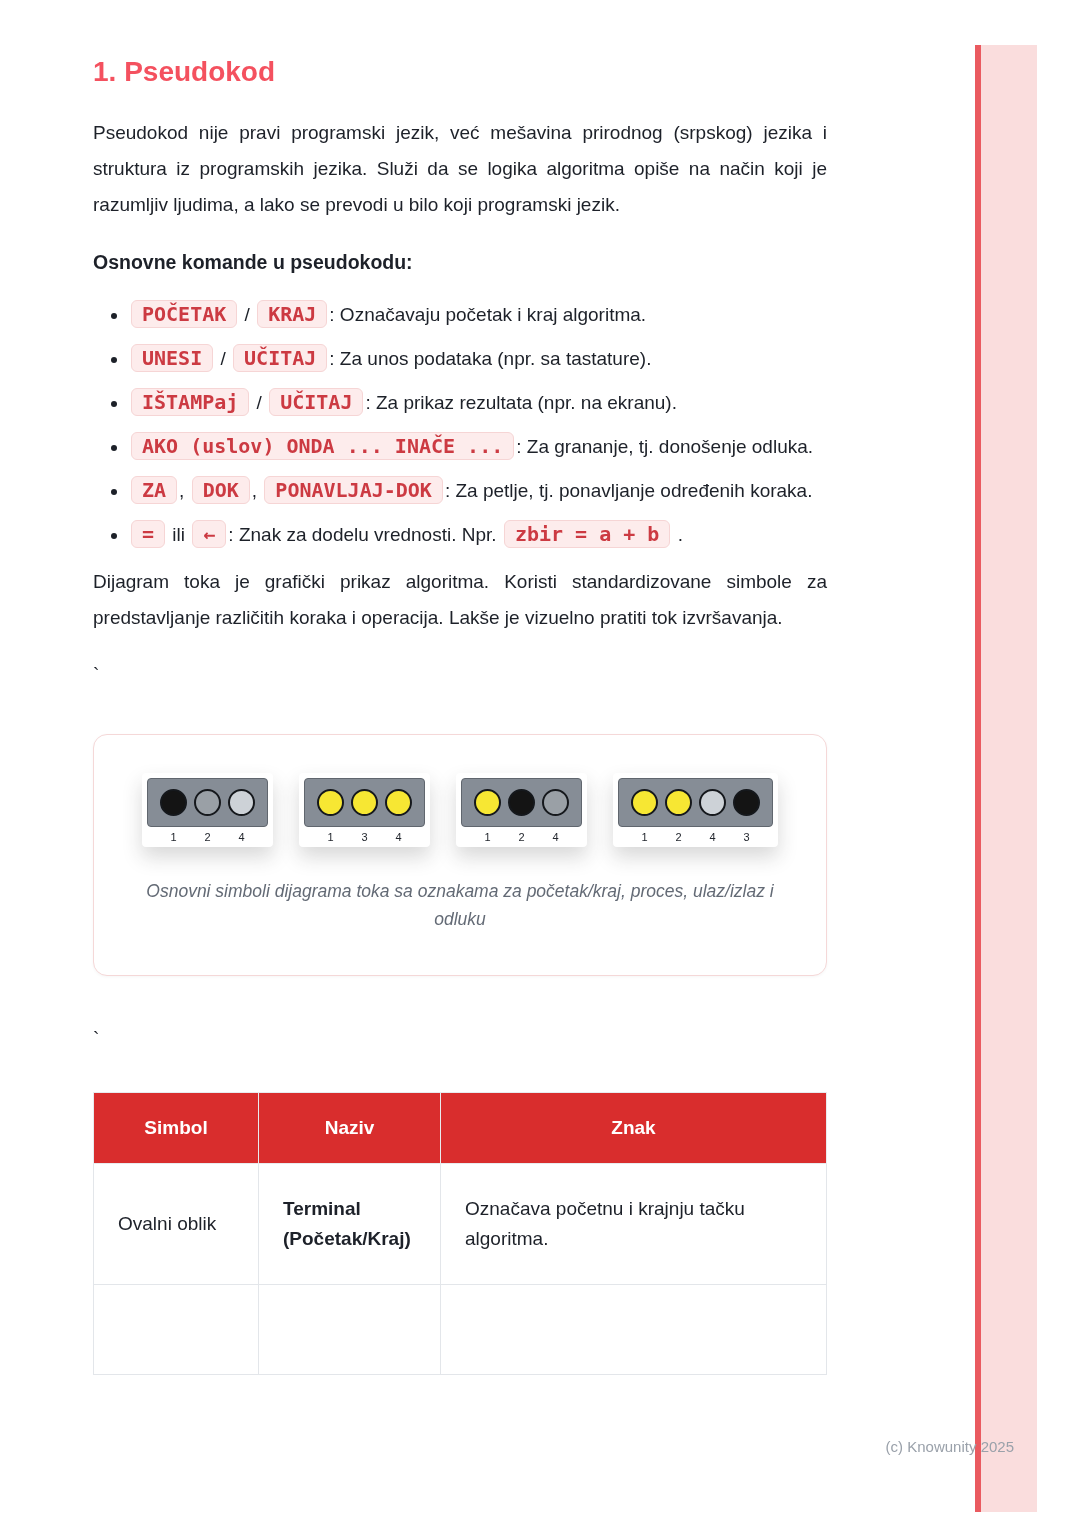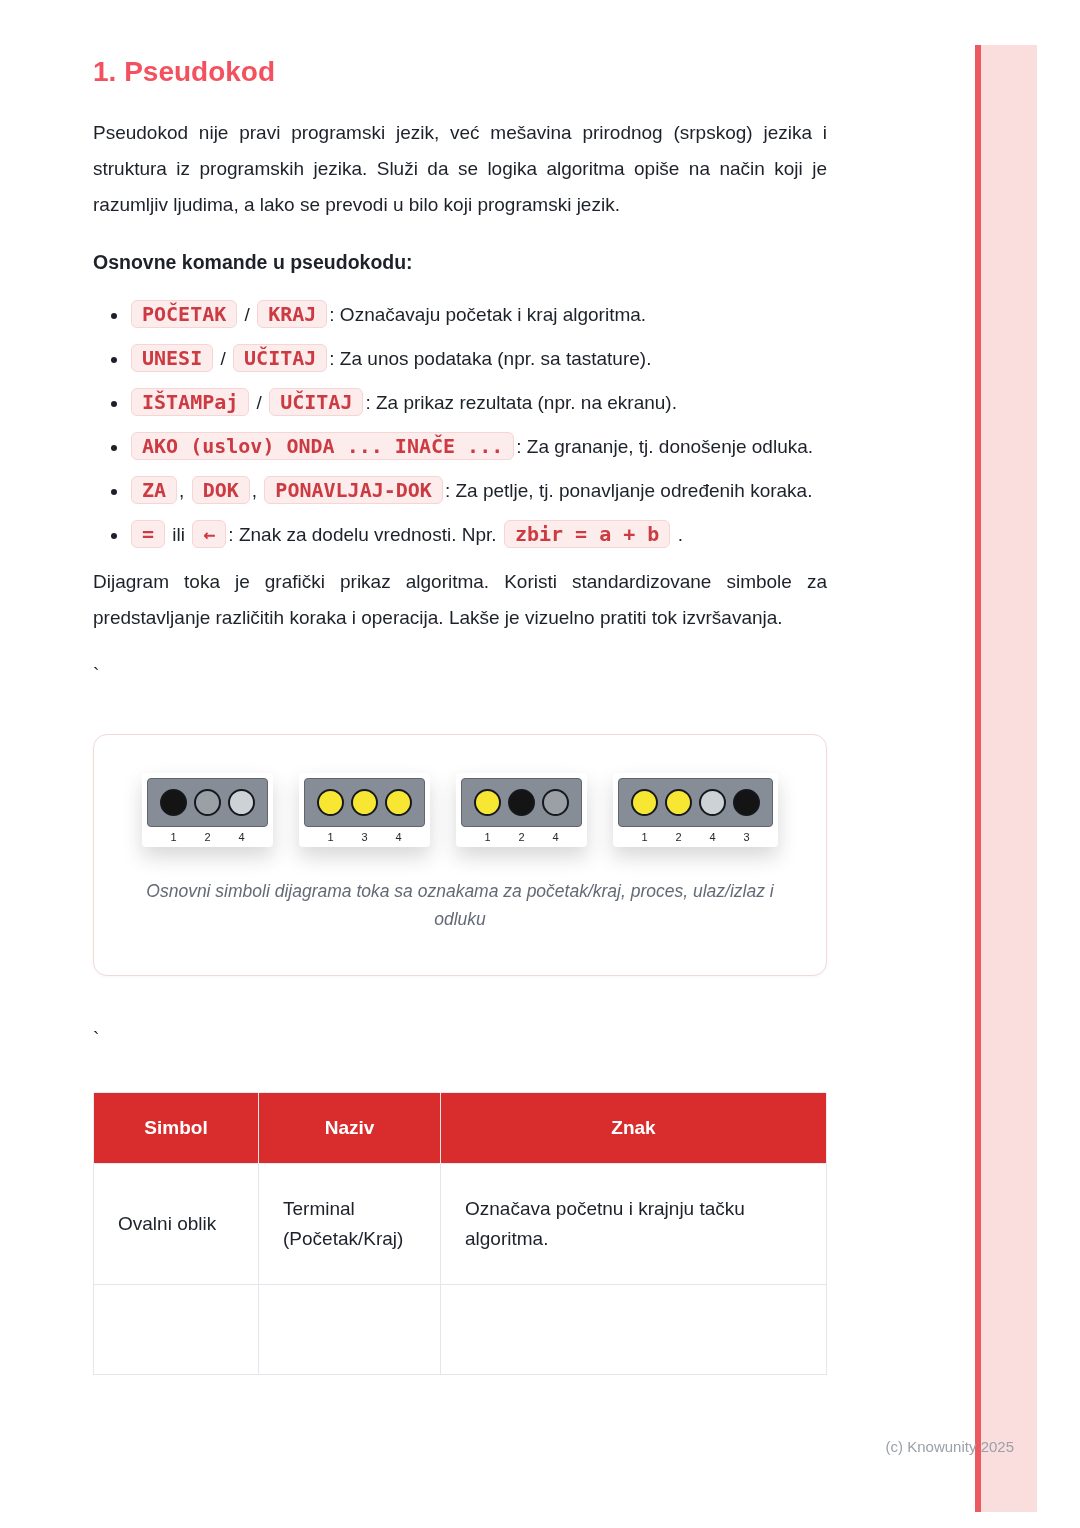--- a/index.html
+++ b/index.html
@@ -100,21 +100,21 @@
   table.symbols th {
     background:var(--table-header-bg, #d92d2d);
     color:#ffffff; font-weight:bold; text-align:center;
     padding:24px 24px; border:1px solid #e8ebee;
     font-size:19px;
   }
   table.symbols td {
     padding:30px 24px; border:1px solid #e3e6ea;
     vertical-align:middle; line-height:30px;
   }
-  td.naziv-cell { font-weight:normal; }
+  td.naziv-cell { font-weight:bold; }
   tr.partial-row td { height:90px; }
   .footer {
     position:absolute; top:1438px; right:66px;
     font-size:15px; color:var(--footer-text, #9aa1aa); z-index:2;
   }
 </style>
 </head>
 <body>
 
 <div class="stripe-band"></div>

